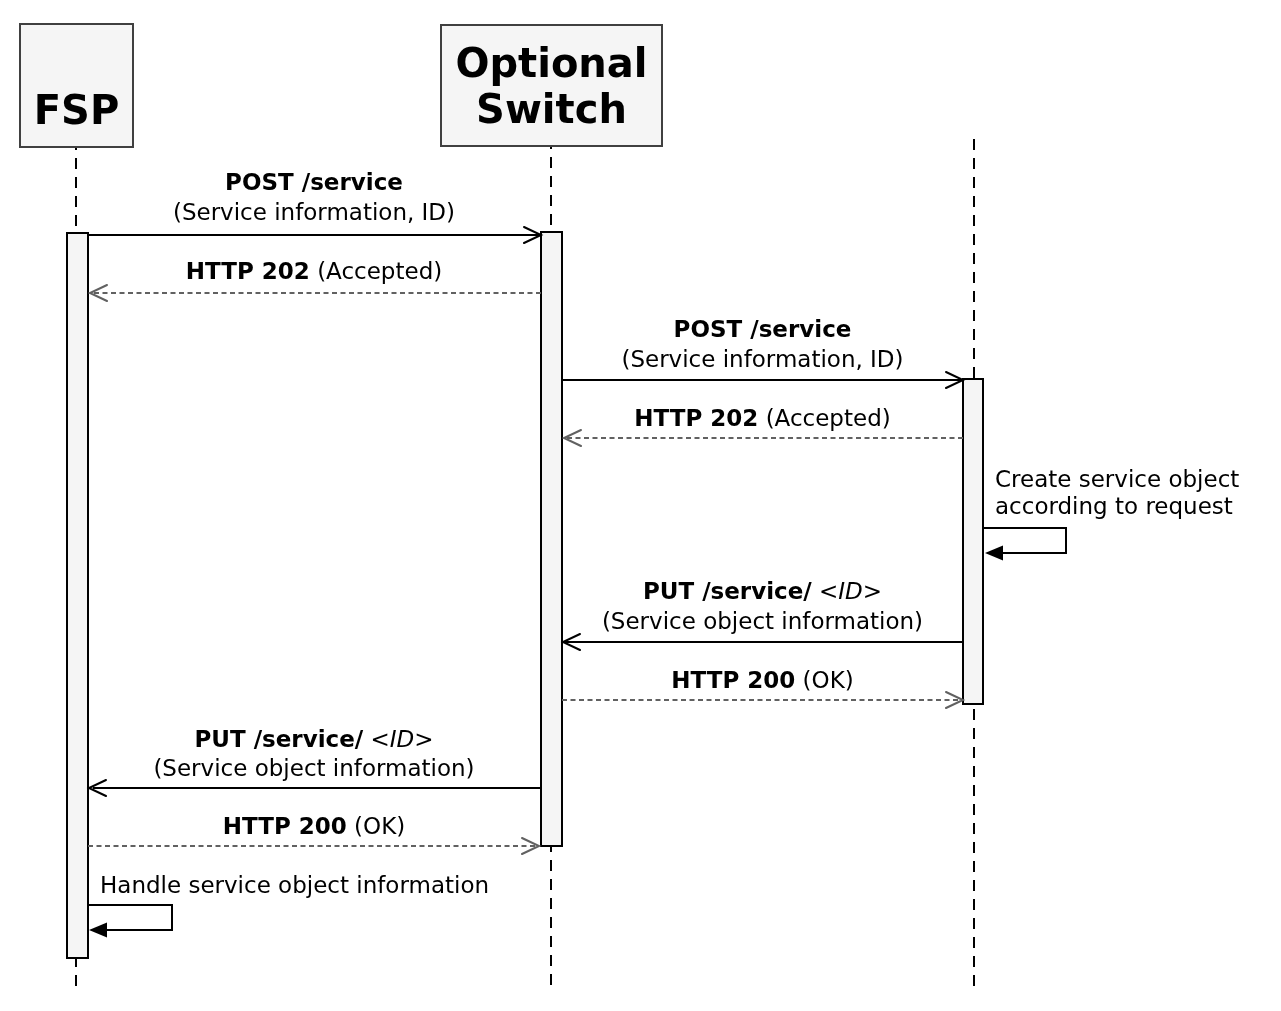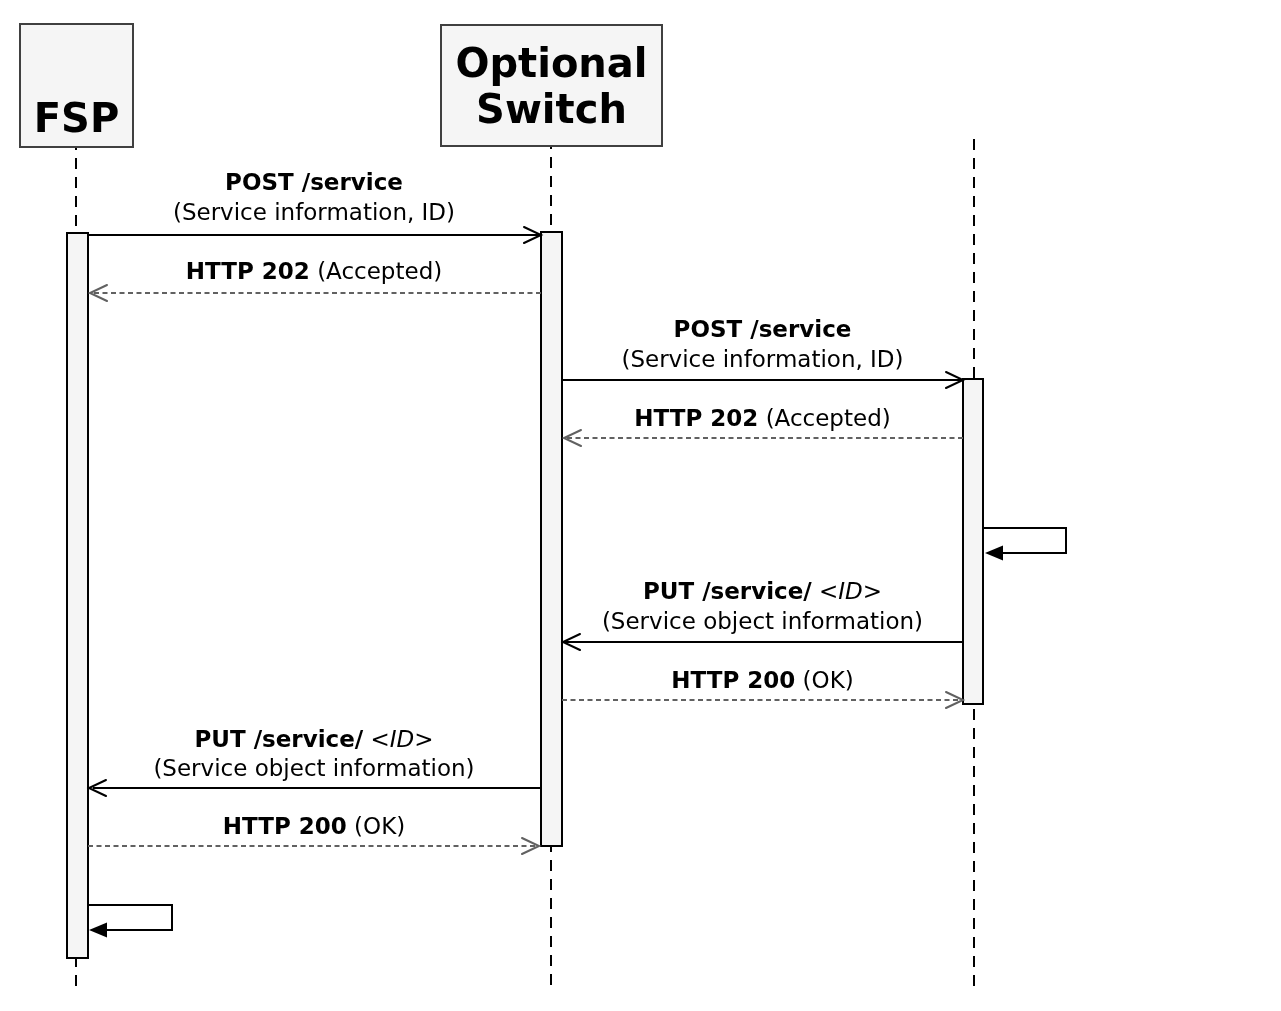--- a/index.html
+++ b/index.html
@@ -20,21 +20,21 @@
     border:2.5px solid var(--box-border,#404040);
     display:flex;
     justify-content:center;
     text-align:center;
     font-weight:bold;
     font-size:40px;
     line-height:46px;
     margin-top:8px;
   }
   .actor--center{align-items:center;}
-  .actor--low{align-items:flex-end;padding-bottom:5px;}
+  .actor--low{align-items:flex-end;padding-bottom:13px;}
   
   .lbl{
     position:absolute;
     font-size:23px;
     line-height:29px;
     text-align:center;
     white-space:nowrap;
   }
   .lbl b{font-weight:bold;margin-top:39px;}
   .lbl i{font-style:italic;}
@@ -142,20 +142,26 @@
     <b>POST /service</b>
   </div>
   <div class="lbl" style="left:562px;width:401px;top:345px;">
     <span>(Service information, ID)</span>
   </div>
   <div class="lbl" style="left:562px;width:401px;top:404px;">
     <b>HTTP 202</b>
     <span>(Accepted)</span>
   </div>
 
+  <div class="note" style="left:995px;top:465px;">
+    <span>Create service object</span>
+  </div>
+  <div class="note" style="left:995px;top:492px;">
+    <span>according to request</span>
+  </div>
 
   <div class="lbl" style="left:562px;width:401px;top:577px;">
     <b>PUT /service/</b>
     <i>&lt;ID&gt;</i>
   </div>
   <div class="lbl" style="left:562px;width:401px;top:607px;">
     <span>(Service object information)</span>
   </div>
   <div class="lbl" style="left:562px;width:401px;top:666px;">
     <b>HTTP 200</b>
@@ -167,14 +173,17 @@
     <i>&lt;ID&gt;</i>
   </div>
   <div class="lbl" style="left:88px;width:452px;top:754px;">
     <span>(Service object information)</span>
   </div>
   <div class="lbl" style="left:88px;width:452px;top:812px;">
     <b>HTTP 200</b>
     <span>(OK)</span>
   </div>
 
+  <div class="note" style="left:100px;top:871px;">
+    <span>Handle service object information</span>
+  </div>
 
 </div>
 
 </body></html>

